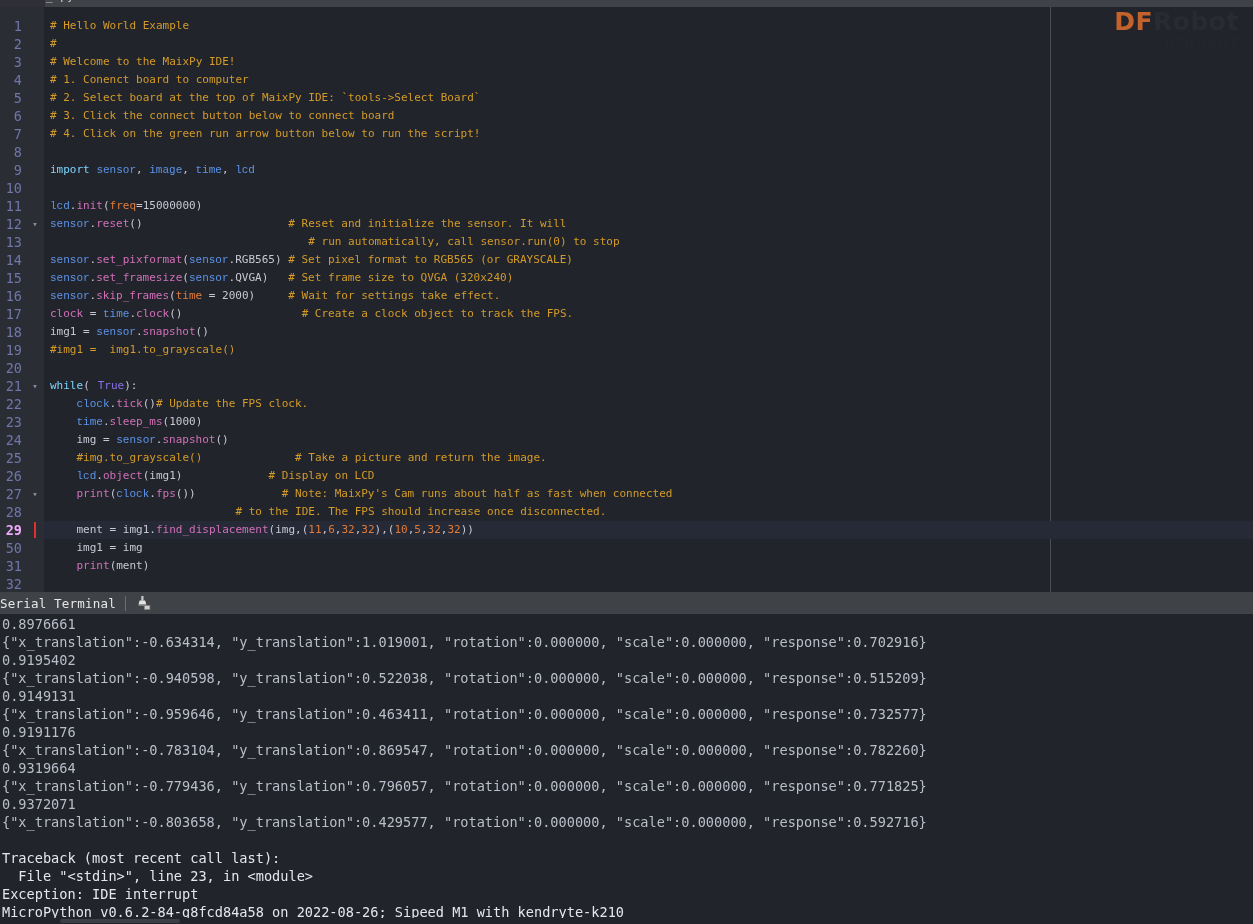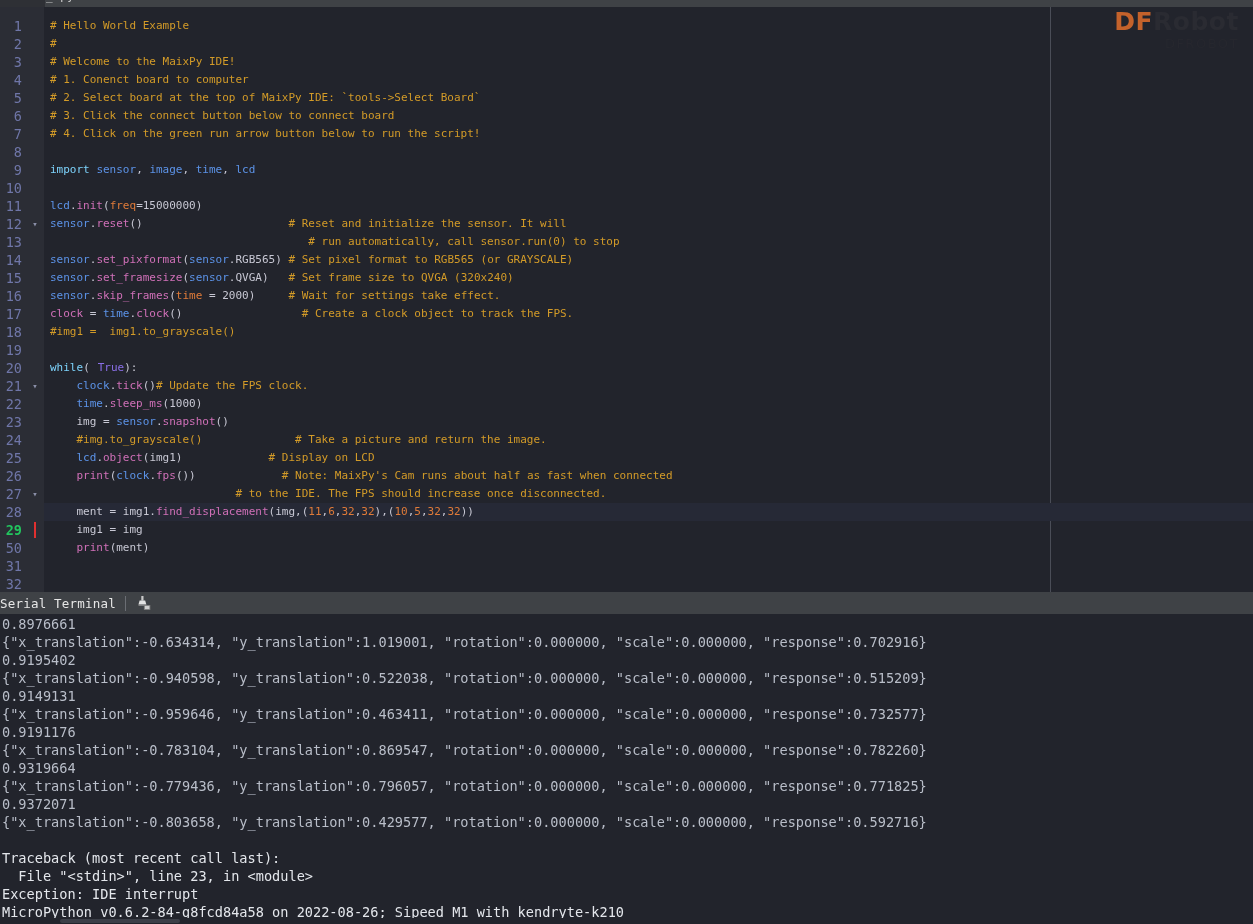--- a/index.html
+++ b/index.html
@@ -72,21 +72,21 @@
     height: 18px;
     line-height: 18px;
     font-size: 13.5px;
     color: #6f76a8;
     text-align: right;
     padding-right: 22px;
     position: relative;
     white-space: nowrap;
   }
   .gutter .ln.active {
-    color: #22c55e;
+    color: #f0abfc;
     font-weight: bold;
   }
   .gutter .ln .cursorbar {
     position: absolute;
     right: 8px;
     top: 1px;
     width: 2px;
     height: 16px;
     background: #e03030;
   }
@@ -126,21 +126,21 @@
     position: relative;
     z-index: 2;
     padding-left: 6px;
   }
   .codeline.hl {
     background: #262936;
   }
   .t-cmt   { color: #d39b28; }
   .t-kw    { color: #7dd3fc; }
   .t-kw2   { color: #8a6fe8; margin-left: 8px; }
-  .t-mod   { color: #5c93e8; }
+  .t-mod   { color: #5c93e8; font-family: Liberation Mono, monospace; }
   .t-fn    { color: #d070b8; }
   .t-num   { color: #e07b39; }
   .t-plain { color: #c8c8d4; }
   .t-punct { color: #c8c8d4; }
   .t-kwarg { color: #e07b39; }
 
   
   .watermark {
     position: absolute;
     right: 14px;
@@ -288,20 +288,21 @@
         <div class="codeline">&nbsp;</div>
         <div class="codeline"><span class="t-kw">import</span><span class="t-plain"> </span><span class="t-mod">sensor</span><span class="t-punct">, </span><span class="t-mod">image</span><span class="t-punct">, </span><span class="t-mod">time</span><span class="t-punct">, </span><span class="t-mod">lcd</span></div>
         <div class="codeline">&nbsp;</div>
         <div class="codeline"><span class="t-mod">lcd</span><span class="t-punct">.</span><span class="t-fn">init</span><span class="t-punct">(</span><span class="t-kwarg">freq</span><span class="t-punct">=</span><span class="t-plain">15000000)</span></div>
         <div class="codeline"><span class="t-mod">sensor</span><span class="t-punct">.</span><span class="t-fn">reset</span><span class="t-punct">()</span><span class="t-plain">                      </span><span class="t-cmt"># Reset and initialize the sensor. It will</span></div>
         <div class="codeline"><span class="t-plain">                                       </span><span class="t-cmt"># run automatically, call sensor.run(0) to stop</span></div>
         <div class="codeline"><span class="t-mod">sensor</span><span class="t-punct">.</span><span class="t-fn">set_pixformat</span><span class="t-punct">(</span><span class="t-mod">sensor</span><span class="t-punct">.</span><span class="t-plain">RGB565) </span><span class="t-cmt"># Set pixel format to RGB565 (or GRAYSCALE)</span></div>
         <div class="codeline"><span class="t-mod">sensor</span><span class="t-punct">.</span><span class="t-fn">set_framesize</span><span class="t-punct">(</span><span class="t-mod">sensor</span><span class="t-punct">.</span><span class="t-plain">QVGA)   </span><span class="t-cmt"># Set frame size to QVGA (320x240)</span></div>
         <div class="codeline"><span class="t-mod">sensor</span><span class="t-punct">.</span><span class="t-fn">skip_frames</span><span class="t-punct">(</span><span class="t-kwarg">time</span><span class="t-punct"> = </span><span class="t-plain">2000)     </span><span class="t-cmt"># Wait for settings take effect.</span></div>
         <div class="codeline"><span class="t-fn">clock</span><span class="t-punct"> = </span><span class="t-mod">time</span><span class="t-punct">.</span><span class="t-fn">clock</span><span class="t-punct">()</span><span class="t-plain">                  </span><span class="t-cmt"># Create a clock object to track the FPS.</span></div>
+        <div class="codeline"><span class="t-plain">img1 = </span><span class="t-mod">sensor</span><span class="t-punct">.</span><span class="t-fn">snapshot</span><span class="t-punct">()</span></div>
         <div class="codeline"><span class="t-cmt">#img1 =  img1.to_grayscale()</span></div>
         <div class="codeline">&nbsp;</div>
         <div class="codeline"><span class="t-kw">while</span><span class="t-punct">(</span><span class="t-kw2">True</span><span class="t-punct">):</span></div>
         <div class="codeline"><span class="t-plain">    </span><span class="t-mod">clock</span><span class="t-punct">.</span><span class="t-fn">tick</span><span class="t-punct">()</span><span class="t-cmt"># Update the FPS clock.</span></div>
         <div class="codeline"><span class="t-plain">    </span><span class="t-mod">time</span><span class="t-punct">.</span><span class="t-fn">sleep_ms</span><span class="t-punct">(</span><span class="t-plain">1000)</span></div>
         <div class="codeline"><span class="t-plain">    img = </span><span class="t-mod">sensor</span><span class="t-punct">.</span><span class="t-fn">snapshot</span><span class="t-punct">()</span></div>
         <div class="codeline"><span class="t-plain">    </span><span class="t-cmt">#img.to_grayscale()</span><span class="t-plain">              </span><span class="t-cmt"># Take a picture and return the image.</span></div>
         <div class="codeline"><span class="t-plain">    </span><span class="t-mod">lcd</span><span class="t-punct">.</span><span class="t-fn">object</span><span class="t-punct">(</span><span class="t-plain">img1)</span><span class="t-plain">             </span><span class="t-cmt"># Display on LCD</span></div>
         <div class="codeline"><span class="t-plain">    </span><span class="t-fn">print</span><span class="t-punct">(</span><span class="t-mod">clock</span><span class="t-punct">.</span><span class="t-fn">fps</span><span class="t-punct">())</span><span class="t-plain">             </span><span class="t-cmt"># Note: MaixPy's Cam runs about half as fast when connected</span></div>
         <div class="codeline"><span class="t-plain">                            </span><span class="t-cmt"># to the IDE. The FPS should increase once disconnected.</span></div>

